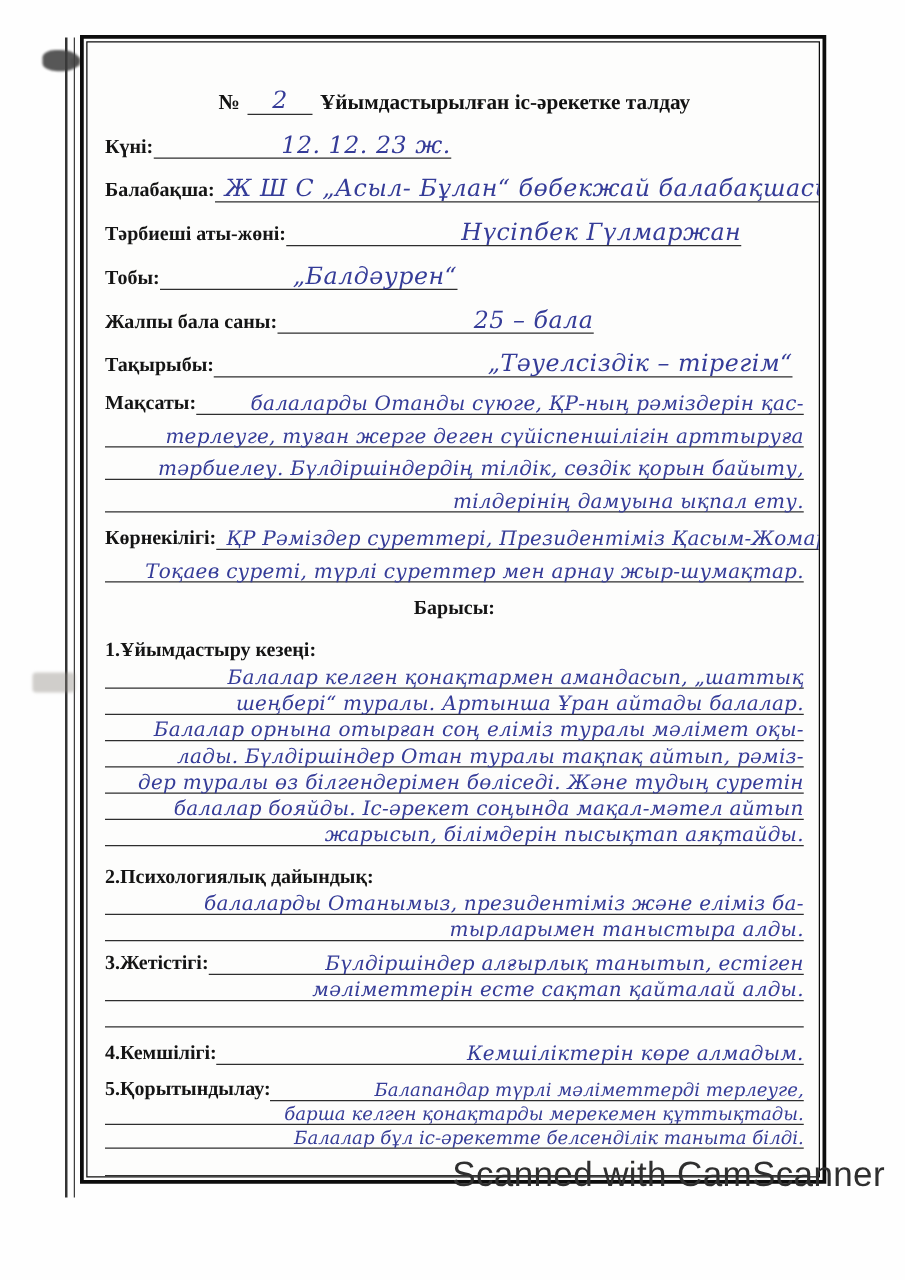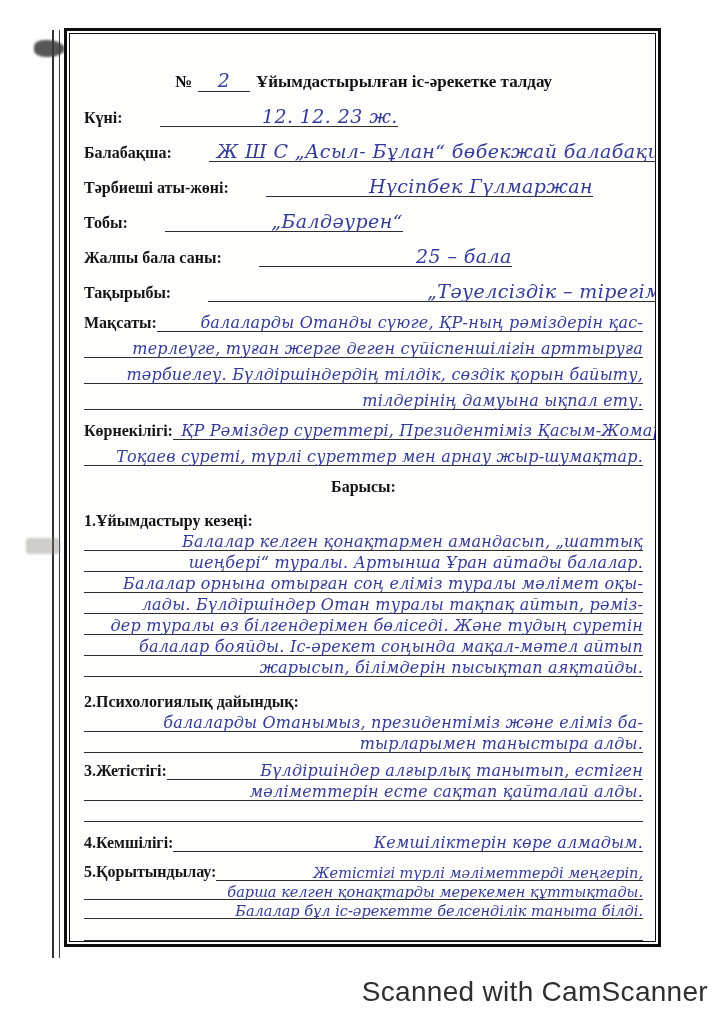--- a/index.html
+++ b/index.html
@@ -56,38 +56,38 @@
   .hw-sm { font-size:14.5px; }
   .u { border-bottom:1.6px solid #2e2e2e;text-align:right; }
   .grow { flex:1; }
   .pad-l { padding-left:8px; }
   
   .title-row {
     margin-top:24px; height:24px; display:flex; justify-content:center;
     align-items:flex-end; gap:6px;
   }
   .num-slot { display:inline-block; min-width:52px; text-align:center; padding-bottom:1px; }
-  .field-row { display:flex; align-items:flex-end; height:35px;gap:37px; }
+  .field-row { display:flex; align-items:flex-end; height:35px; }
   .w230 { flex:none; width:230px; }
   .w240 { flex:none; width:245px; }
   .w455 { flex:none; width:455px; }
   .mr50 { margin-right:50px; }
   .pline { display:flex; align-items:flex-end; }
   .lh26 .pline { height:26px; }
   .lh21 .pline { height:21px; }
   .lh19 .pline { height:19px; }
   .plabel { display:flex; align-items:flex-end; height:22px; }
   .para { margin-top:4px; }
   .center-head { margin-top:12px; height:22px; text-align:center; }
   .s1 { margin-top:8px; } .s2 { margin-top:12px; } .s3 { margin-top:6px; }
   .s4 { margin-top:9px; } .s5 { margin-top:8px; }
   .blank-tail { margin-top:8px; height:14px; }
   
   .footer {
-    position:absolute; right:16px; top:976px; height:40px;
+    position:absolute; right:16px; top:924px; height:40px;
     font-family:"Liberation Sans", sans-serif; font-size:28px; color:#2f2f2f;
     letter-spacing:.3px;
   }
 </style>
 </head>
 <body>
 
 <div class="canvas">
 
   <div class="spine"></div>
@@ -221,21 +221,21 @@
       <div class="para lh21 s4">
         <div class="pline">
           <span class="lbl">4.Кемшілігі:</span>
           <span class="hw hw-md u grow pad-l">Кемшіліктерін көре алмадым.</span>
         </div>
       </div>
 
       <div class="para lh19 s5">
         <div class="pline" style="height:21px;">
           <span class="lbl">5.Қорытындылау:</span>
-          <span class="hw hw-sm u grow pad-l">Жетістігі түрлі мәліметтерді меңгеріп,</span>
+          <span class="hw hw-sm u grow pad-l">Балапандар түрлі мәліметтерді терлеуге,</span>
         </div>
         <div class="pline">
             <span class="hw hw-sm u grow">барша келген қонақтарды мерекемен құттықтады.</span>
           </div>
         <div class="pline">
             <span class="hw hw-sm u grow">Балалар бұл іс-әрекетте белсенділік таныта білді.</span>
           </div>
       </div>
 
       <div class="blank-tail pline">

